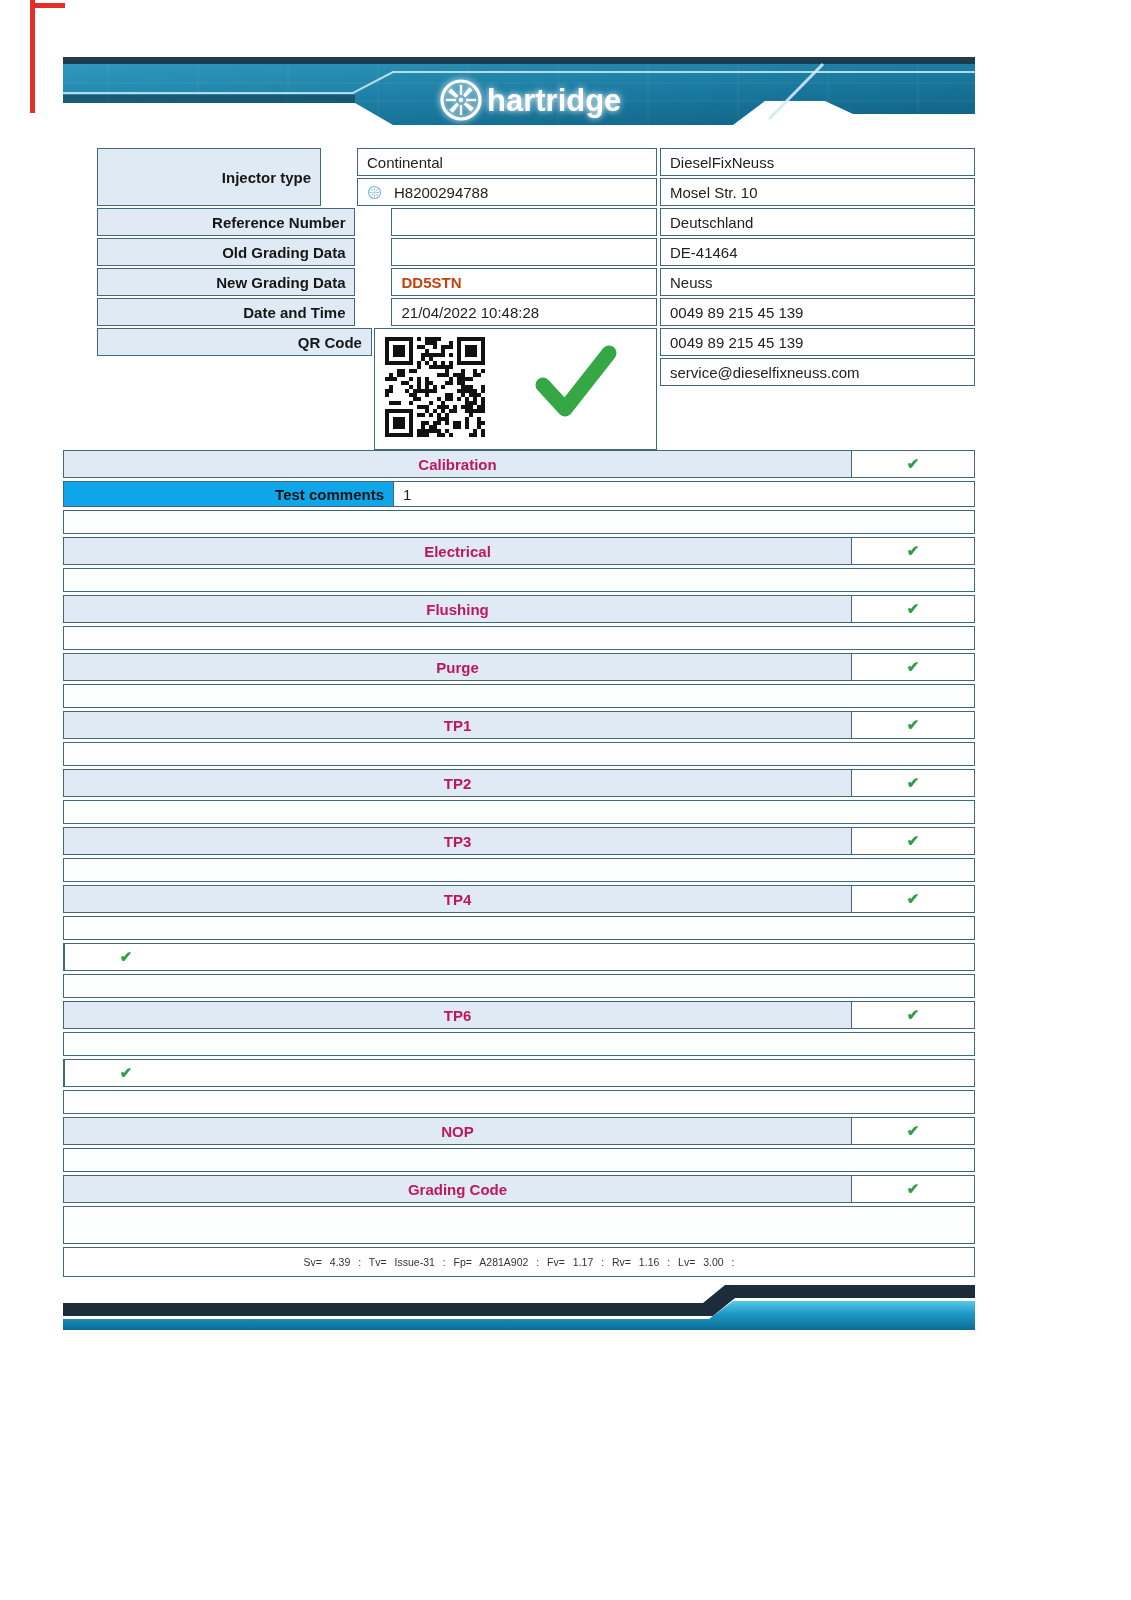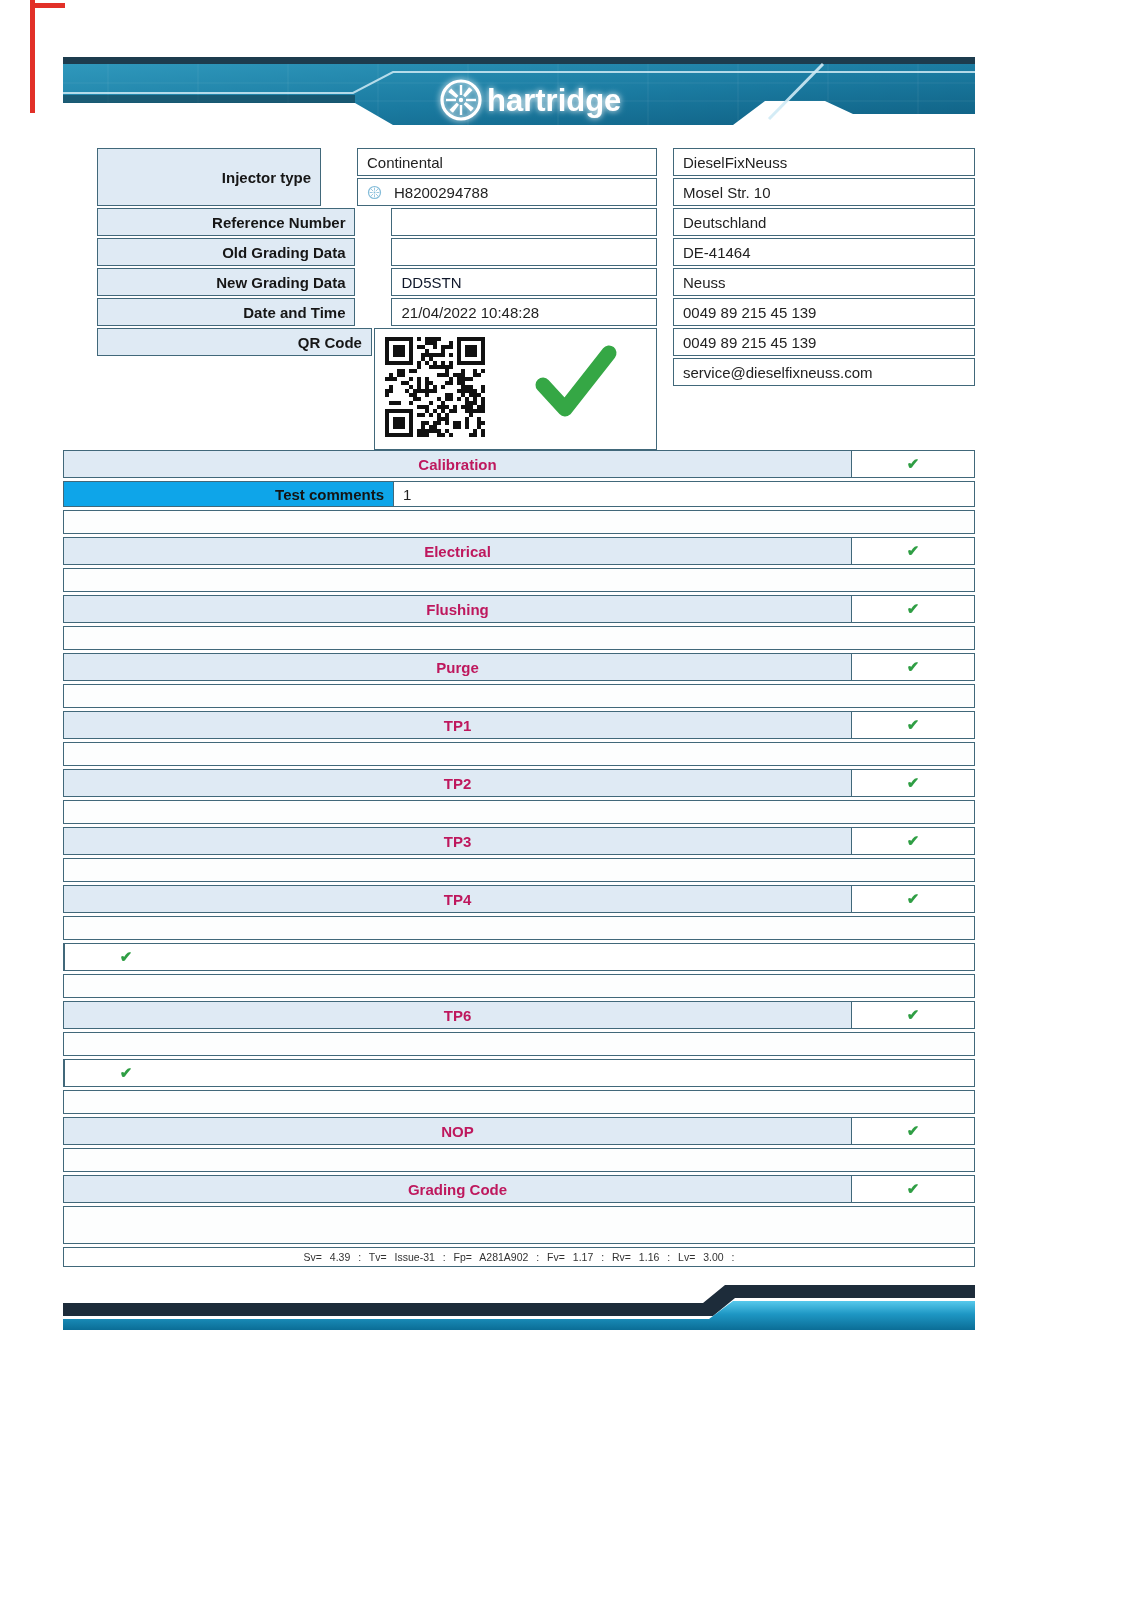--- a/index.html
+++ b/index.html
@@ -9,58 +9,58 @@
   .red-mark{position:absolute;background:#e23028;}
   .red-v{left:30px;top:0;width:5px;height:113px;}
   .red-h{left:30px;top:3px;width:35px;height:5px;}
 
   
   .banner{position:absolute;left:63px;top:57px;width:912px;height:68px;}
 
   
   .info{position:absolute;left:63px;top:148px;width:912px;display:flex;}
   .info-left{width:594px;}
-  .info-right{width:315px;margin-left:16px;}
+  .info-right{width:315px;margin-left:3px;}
   .irow{display:flex;margin-bottom:2px;align-items:stretch;}
   .cell{box-sizing:border-box;border:1.5px solid #41687a;background:#fff;margin-left:34px;}
   .lbl{width:292px;margin-right:2px;background:#dfeaf4;font-weight:bold;
        text-align:right;padding-right:9px;font-size:15px;color:#161616;
        display:flex;align-items:center;justify-content:flex-end;}
   .val{width:300px;font-size:15px;display:flex;align-items:center;padding-left:9px;color:#222;}
   .h28{height:28px;}
   .h58{height:58px;padding-left:12px;}
   .stack300{display:flex;flex-direction:column;}
   .stack300 .val{margin-bottom:2px;}
   .rrow{height:28px;margin-bottom:2px;display:flex;align-items:center;
         padding-left:9px;font-size:15px;color:#222;box-sizing:border-box;
         border:1.5px solid #41687a;background:#fff;}
   .qr-cell{width:300px;height:122px;box-sizing:border-box;border:1.5px solid #41687a;
            display:flex;align-items:flex-start;padding:8px 10px;background:#fff;}
   .qr-wrap{width:100px;height:100px;}
   .bigcheck{margin-left:42px;margin-top:2px;}
-  .bold{font-weight:normal;color:#0f172a;}
+  .bold{font-weight:bold;color:#c2410c;}
   .wheel-sm{margin-right:12px;flex:0 0 auto;}
 
   
   .sections{position:absolute;left:63px;top:450px;width:912px;}
   .srow{box-sizing:border-box;border:1.5px solid #41687a;margin-bottom:3px;
         display:flex;align-items:stretch;background:#fff;}
   .srow-head{height:28px;}
   .s-label{flex:1;background:#dfeaf4;display:flex;align-items:center;justify-content:center;
            font-weight:bold;font-size:15px;color:#be185d;}
   .s-check{width:122px;border-left:1.5px solid #41687a;display:flex;align-items:center;
            justify-content:center;background:#fff;font-size:15px;font-weight:bold;color:#2f9e44;}
   .srow-empty{height:24px;background:#fdfefe;}
   .srow-empty.tall{height:38px;}
   .srow-comments{height:26px;}
   .c-label{width:330px;background:#0ea5e9;font-weight:bold;font-size:15px;color:#141414;
            display:flex;align-items:center;justify-content:flex-end;padding-right:9px;
            border-right:1.5px solid #41687a;box-sizing:border-box;}
   .c-value{flex:1;display:flex;align-items:center;padding-left:9px;font-size:15px;color:#222;}
-  .srow-footer{height:20px;align-items:center;justify-content:center;}
+  .srow-footer{height:30px;align-items:center;justify-content:center;}
   .footer-text{width:100%;text-align:center;font-size:10.5px;color:#333;word-spacing:5px;}
 
   
   .bottom-banner{position:absolute;left:63px;top:1283px;width:912px;height:48px;}
 </style>
 </head>
 <body>
 
 <div class="page">
 

